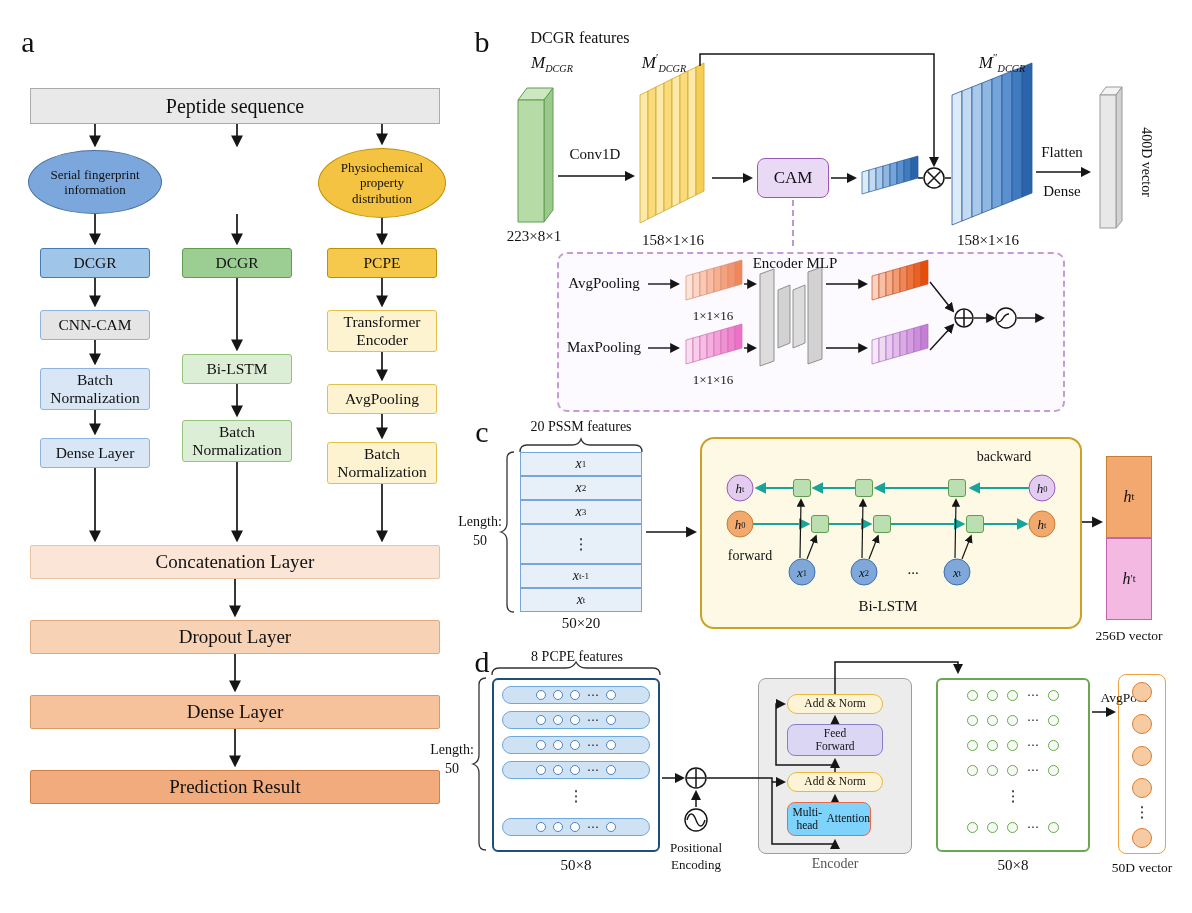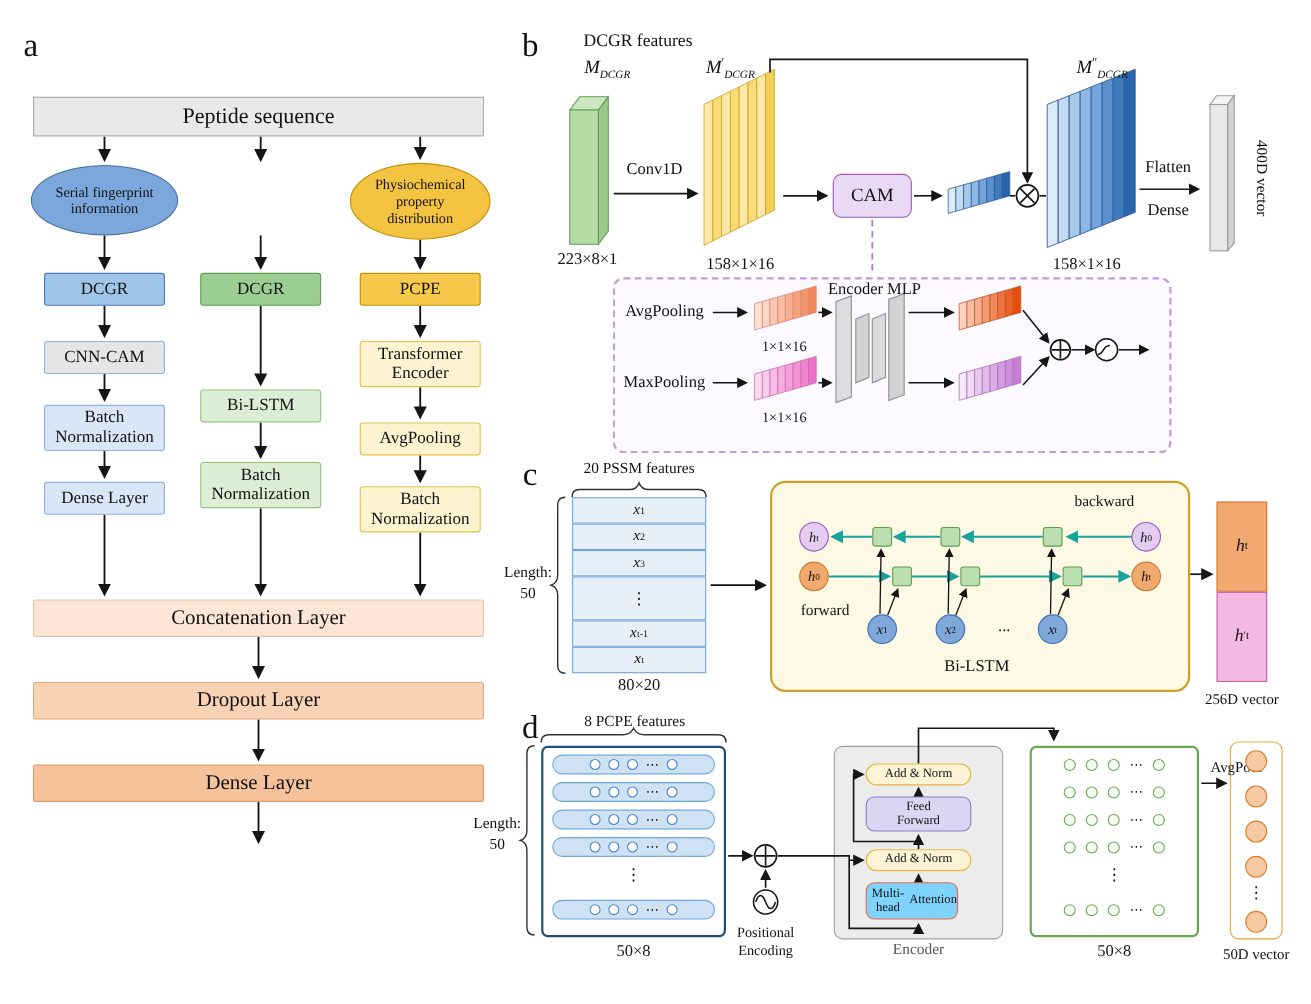--- a/index.html
+++ b/index.html
@@ -271,20 +271,21 @@
 <div class="box bb" style="left:182px;top:420px;width:110px;height:42px;background:#ddeed6;border-color:#93c47d">Batch Normalization</div>
 
 <div class="box bb" style="left:327px;top:248px;width:110px;height:30px;background:#f6c94d;border-color:#bf9000">PCPE</div>
 <div class="box bb" style="left:327px;top:310px;width:110px;height:42px;background:#fdf3d0;border-color:#e3c04a">Transformer Encoder</div>
 <div class="box bb" style="left:327px;top:384px;width:110px;height:30px;background:#fdf3d0;border-color:#e3c04a">AvgPooling</div>
 <div class="box bb" style="left:327px;top:442px;width:110px;height:42px;background:#fdf3d0;border-color:#e3c04a">Batch Normalization</div>
 
 <div class="box bar" style="top:620px;background:#f8d2b4;border-color:#e0ab80">Dropout Layer</div>
 <div class="box bar" style="top:545px;background:#fbe5d6;border-color:#eac3a2">Concatenation Layer</div>
 <div class="box bar" style="top:695px;background:#f6c29b;border-color:#d99a64">Dense Layer</div>
+<div class="box bar" style="top:770px;background:#f2ab7c;border-color:#cf8147">Prediction Result</div>
 
 <div class="cc ptag" style="left:482px;top:42px">b</div>
 <div class="cc" style="left:580px;top:38px;font-size:16px">DCGR features</div>
 
 <div class="cc mlab" style="left:552px;top:63px"><i>M</i><sup></sup><sub class="ms">DCGR</sub></div>
 <div class="cc mlab" style="left:664px;top:63px"><i>M</i><sup>′</sup><sub class="ms">DCGR</sub></div>
 <div class="cc mlab" style="left:1002px;top:63px"><i>M</i><sup>″</sup><sub class="ms">DCGR</sub></div>
 
 <div class="cc" style="left:595px;top:155px;font-size:15px">Conv1D</div>
 <div class="cc" style="left:534px;top:237px;font-size:15px">223×8×1</div>
@@ -326,21 +327,21 @@
     </div>
 <div class="trow" style="top:564px;height:24px">
       <i>x</i>
       <sub>t-1</sub>
     </div>
 <div class="trow" style="top:588px;height:24px">
       <i>x</i>
       <sub>t</sub>
     </div>
 
-<div class="cc" style="left:581px;top:624px;font-size:15px">80×20</div>
+<div class="cc" style="left:581px;top:624px;font-size:15px">50×20</div>
 
 <div class="l0" style="left:700px;top:437px;width:382px;height:192px;background:#fdf9e4;border:2px solid #c9a227;border-radius:14px"></div>
 <div class="cc" style="left:1004px;top:457px;font-size:14px">backward</div>
 <div class="cc" style="left:750px;top:556px;font-size:14px">forward</div>
 <div class="cc" style="left:888px;top:607px;font-size:15px">Bi-LSTM</div>
 
 <div class="circ" style="left:740px;top:488px;background:#e2cdf0;border-color:#9b59b6">
       <i>h</i>
       <sub>t</sub>
     </div>

